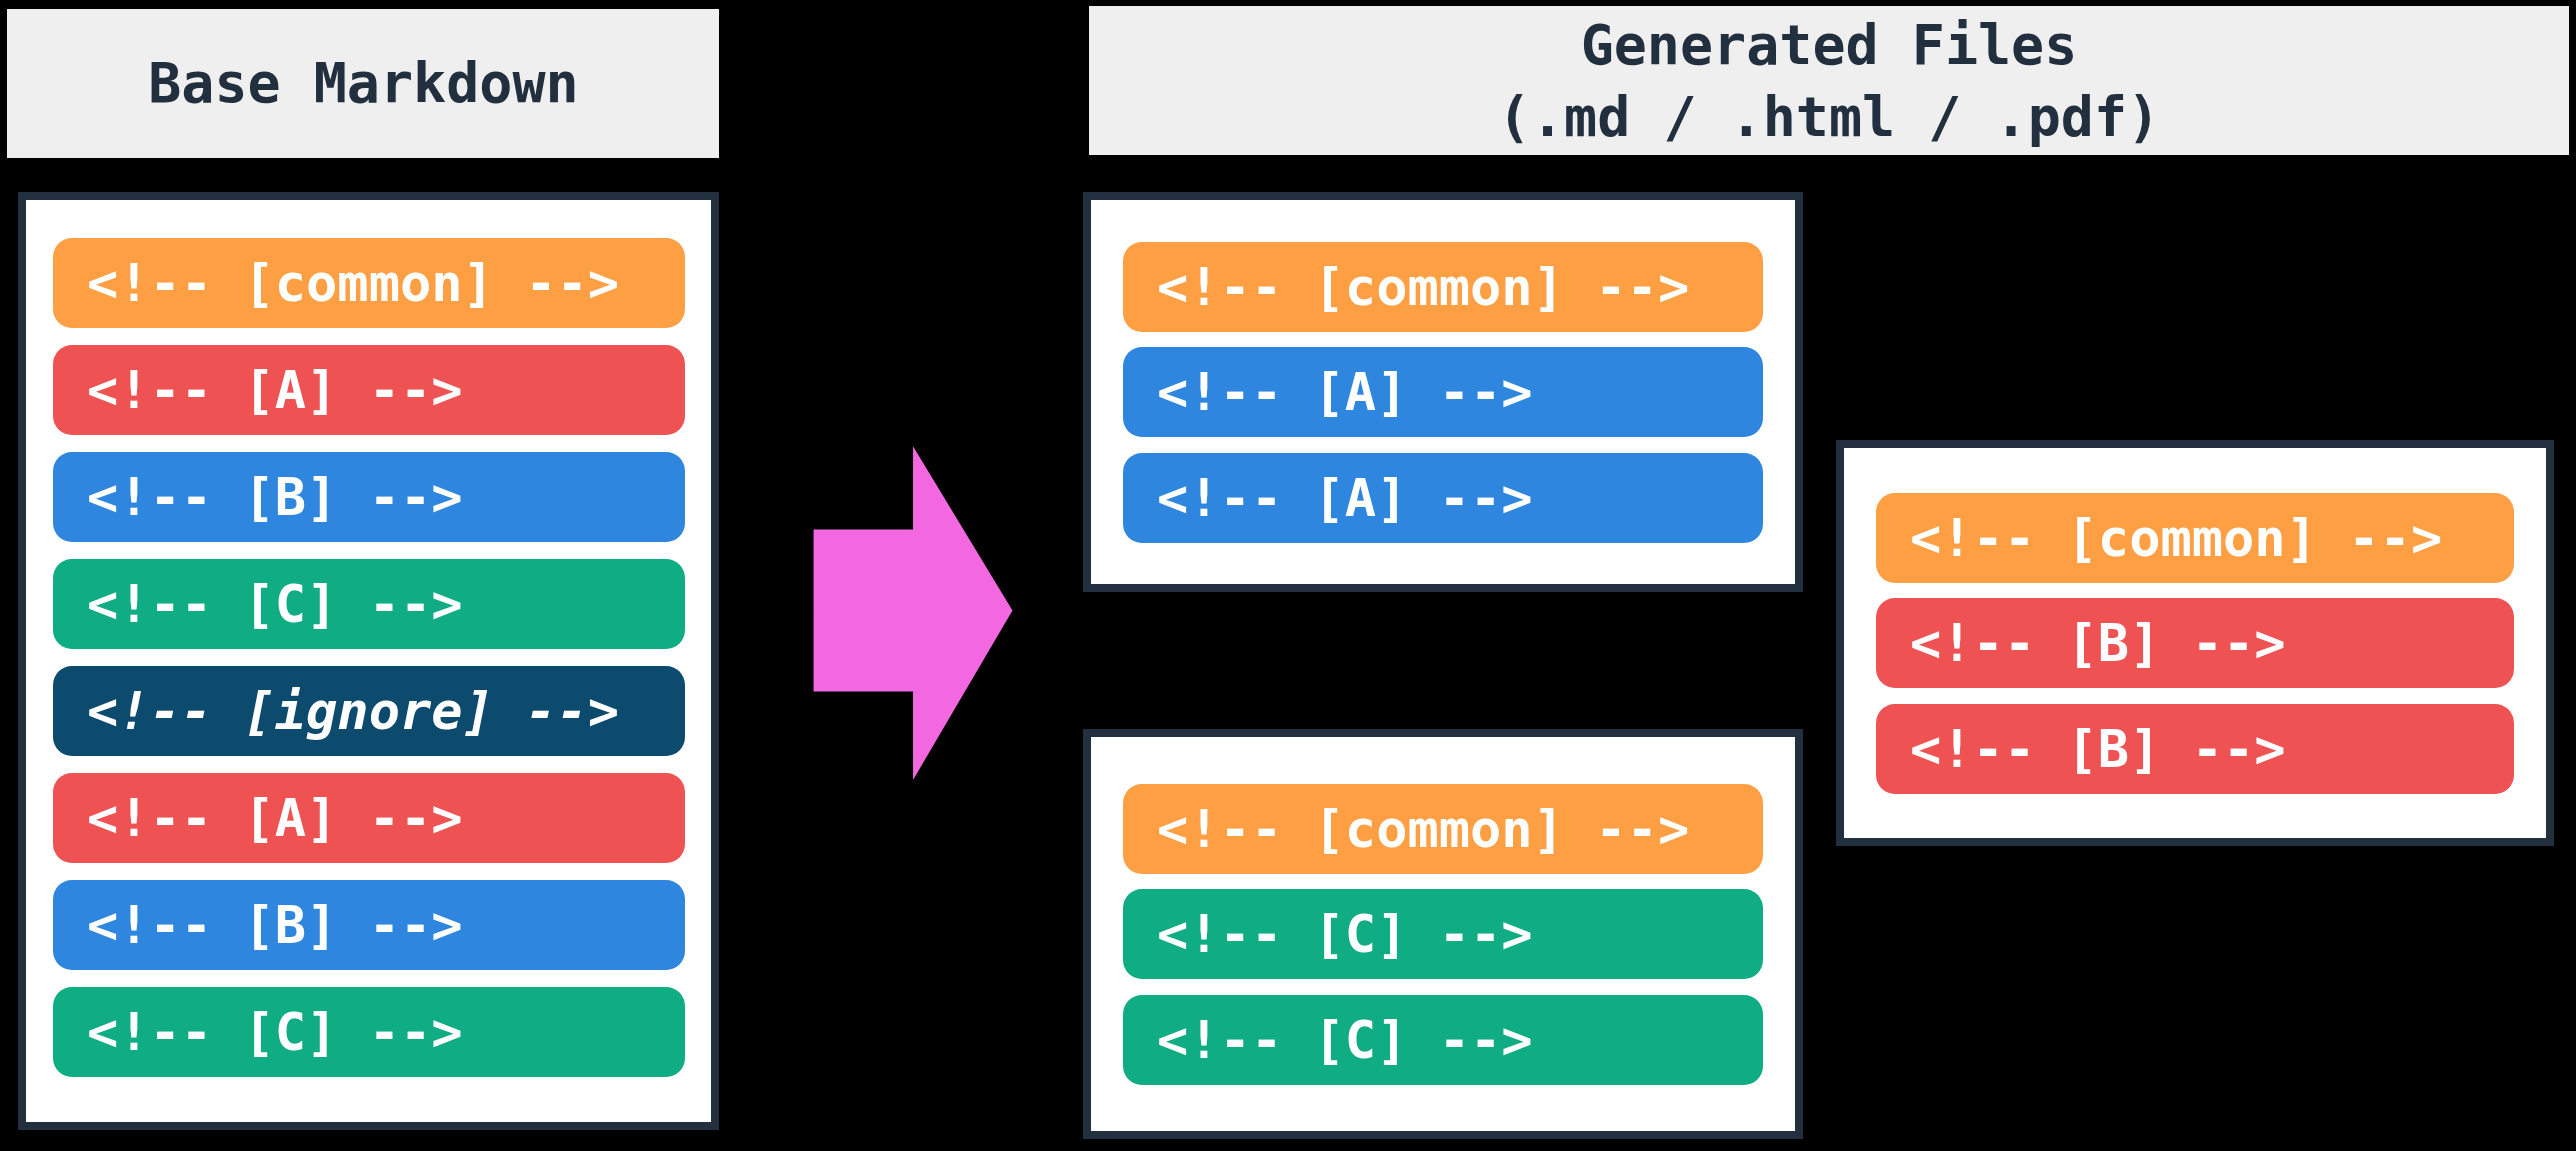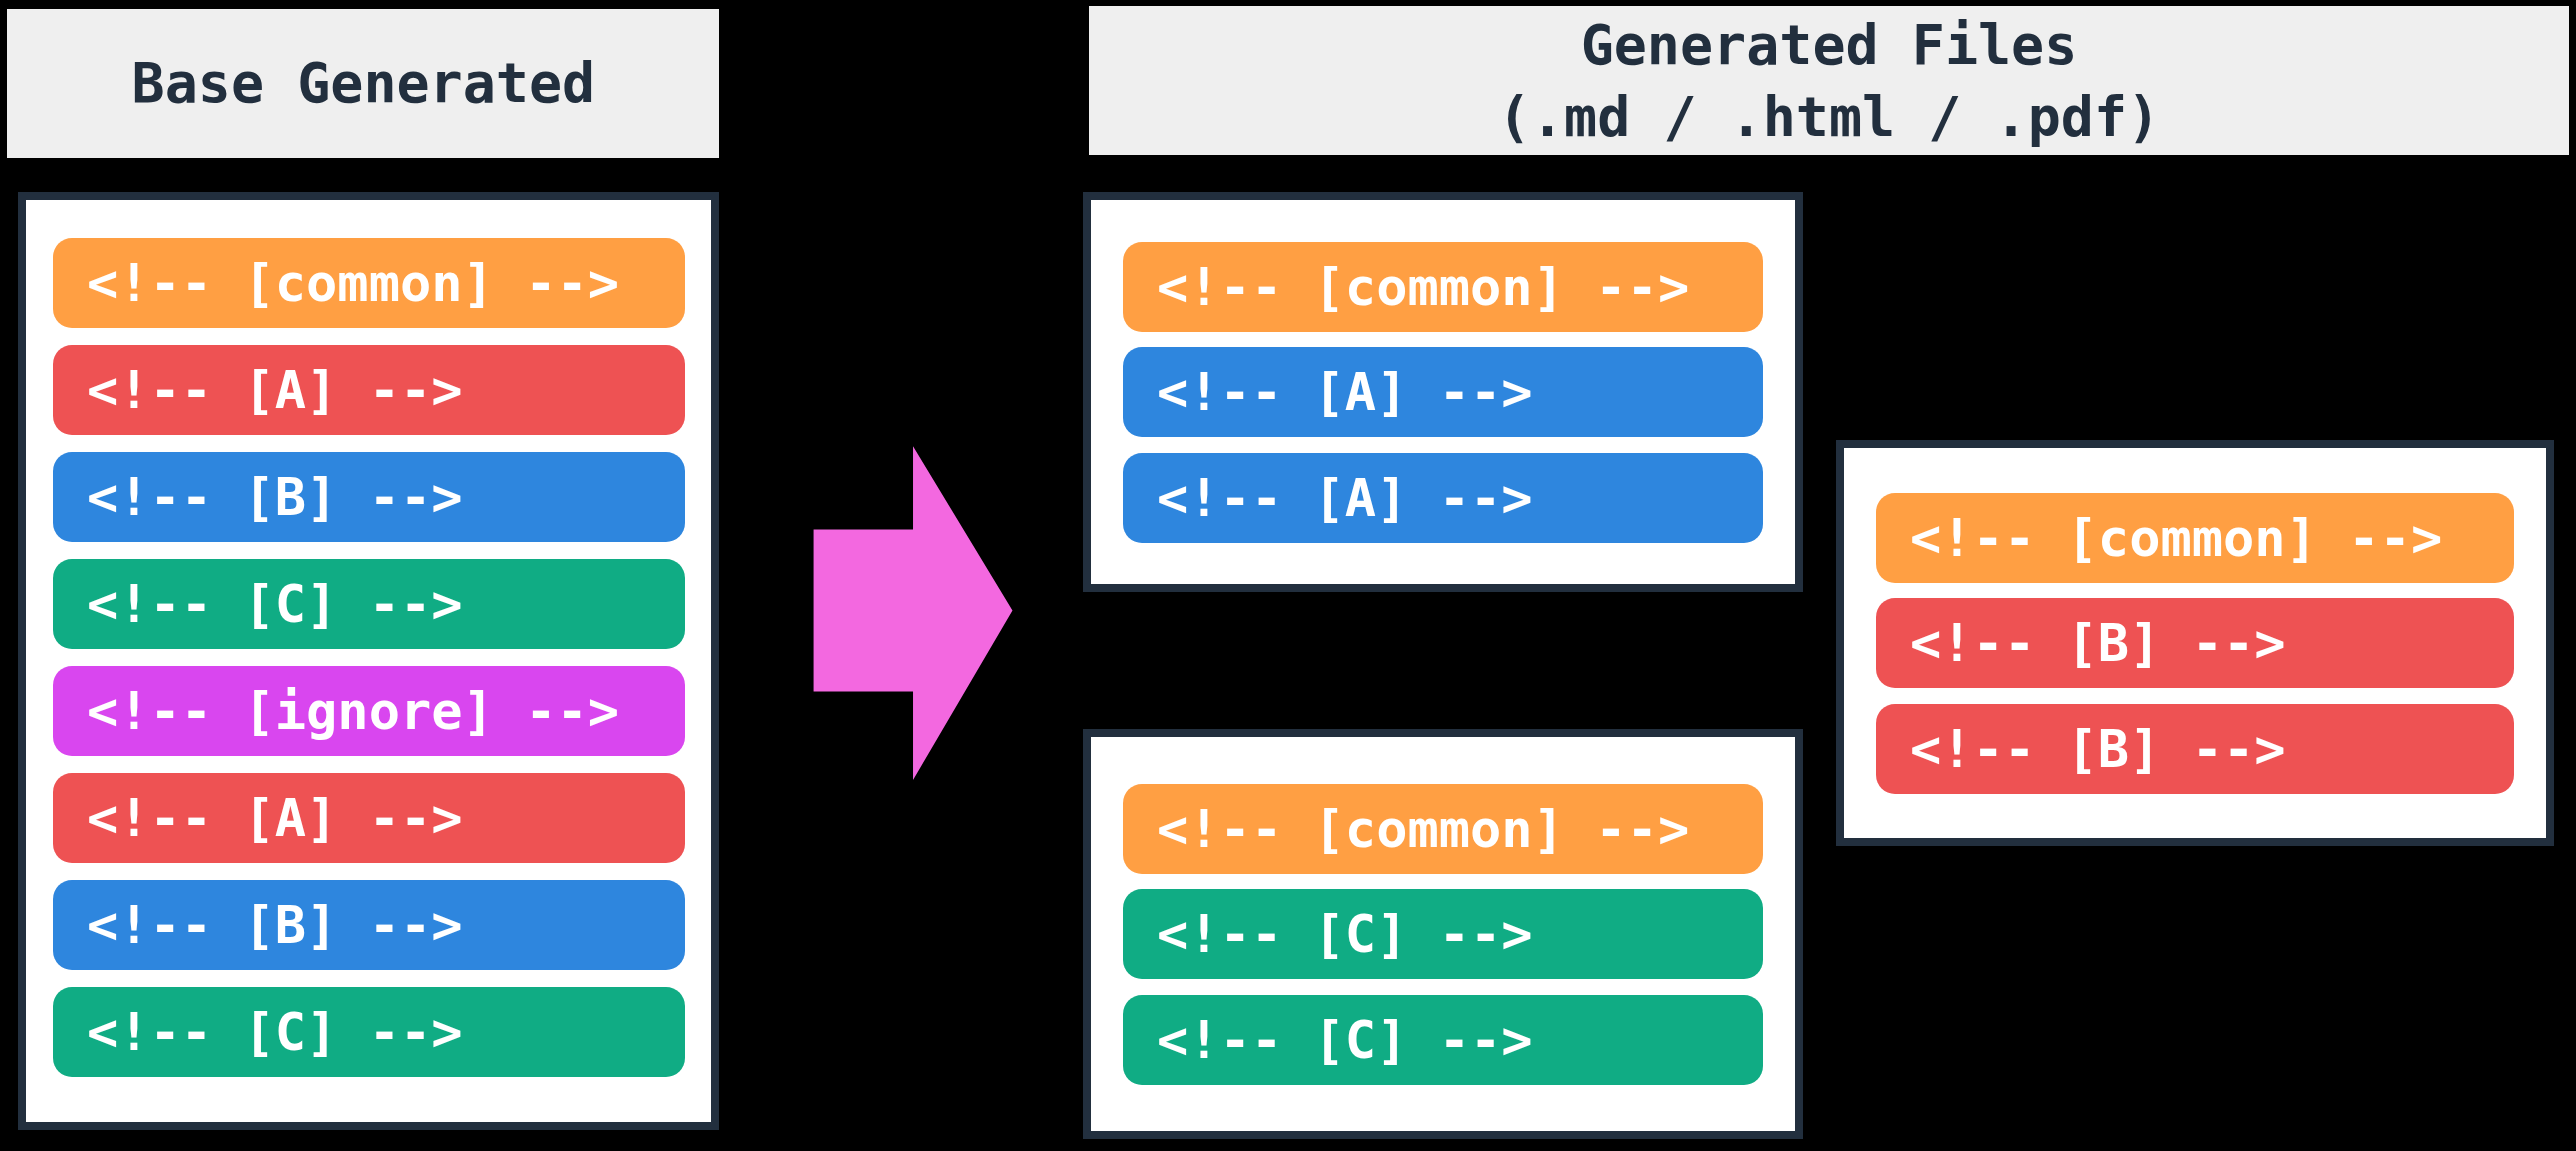--- a/index.html
+++ b/index.html
@@ -67,42 +67,42 @@
     width: 221px;
     height: 354px;
   }
 </style>
 </head>
 <body>
 
 <div class="canvas">
 
   <div class="header header-left">
-    <div>Base Generated</div>
+    <div>Base Markdown</div>
   </div>
 
   <div class="header header-right">
     <div>Generated Files</div>
     <div>(.md / .html / .pdf)</div>
   </div>
 
   <div class="panel panel-base">
     <div class="block" style="background-color: rgb(255, 159, 67);">
       <span>&lt;!-- [common] --&gt;</span>
     </div>
     <div class="block" style="background-color: rgb(238, 82, 83);">
       <span>&lt;!-- [A] --&gt;</span>
     </div>
     <div class="block" style="background-color: rgb(46, 134, 222);">
       <span>&lt;!-- [B] --&gt;</span>
     </div>
     <div class="block" style="background-color: rgb(16, 172, 132);">
       <span>&lt;!-- [C] --&gt;</span>
     </div>
-    <div class="block" style="background-color: #d946ef;">
+    <div class="block" style="background-color: #0c4a6e; font-style: italic;">
       <span>&lt;!-- [ignore] --&gt;</span>
     </div>
     <div class="block" style="background-color: rgb(238, 82, 83);">
       <span>&lt;!-- [A] --&gt;</span>
     </div>
     <div class="block" style="background-color: rgb(46, 134, 222);">
       <span>&lt;!-- [B] --&gt;</span>
     </div>
     <div class="block" style="background-color: rgb(16, 172, 132);">
       <span>&lt;!-- [C] --&gt;</span>

